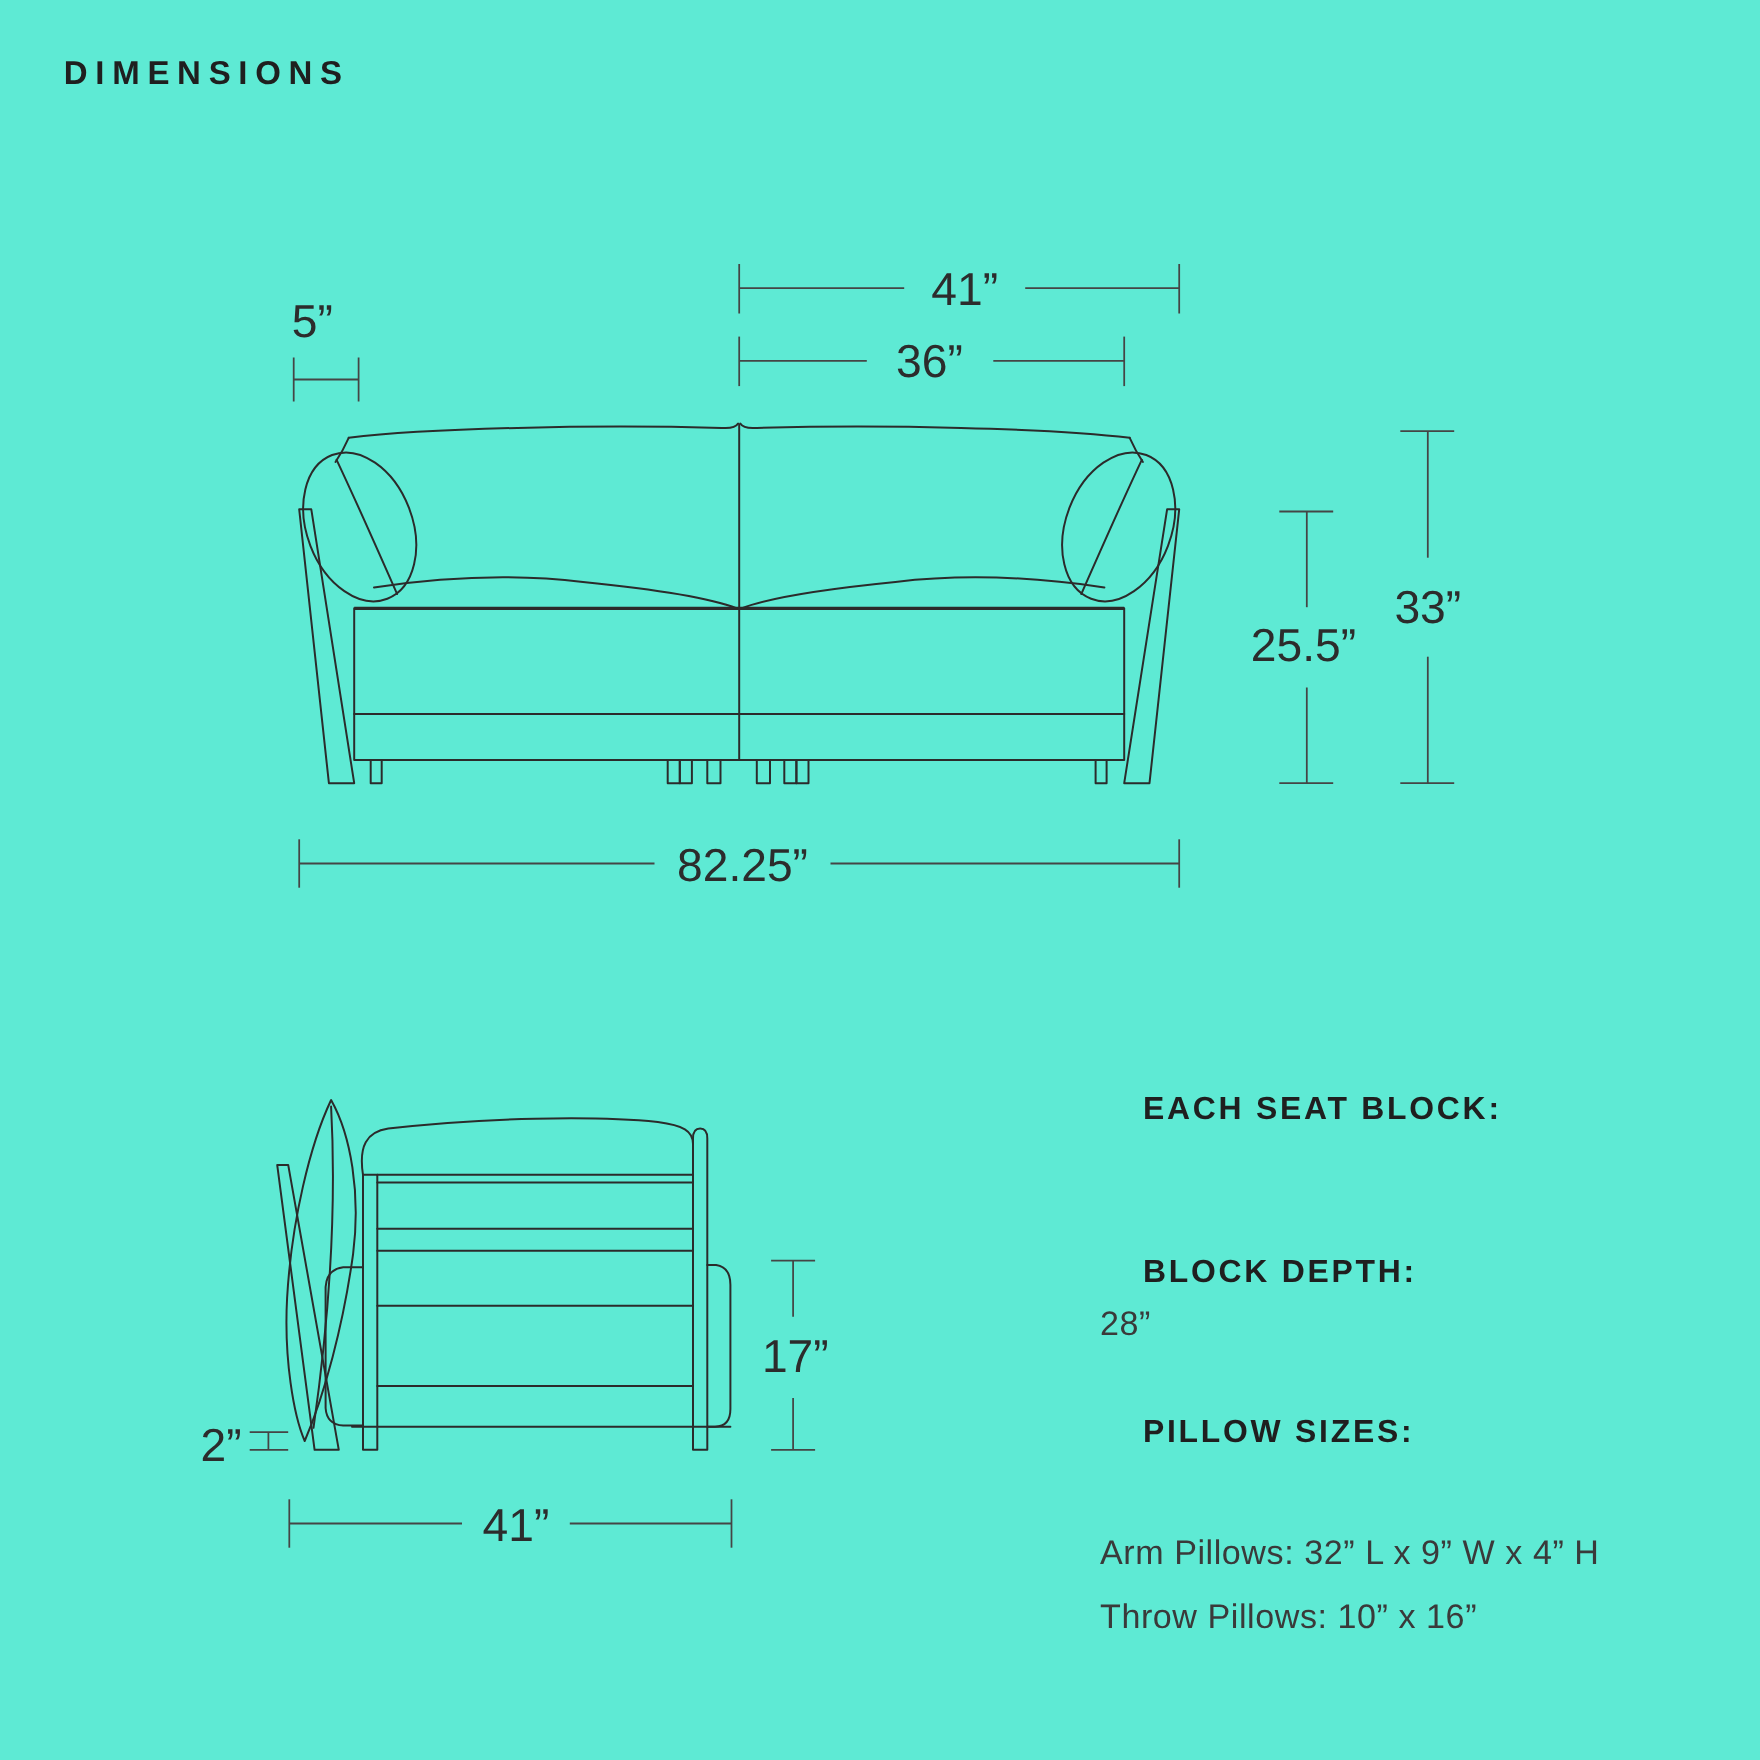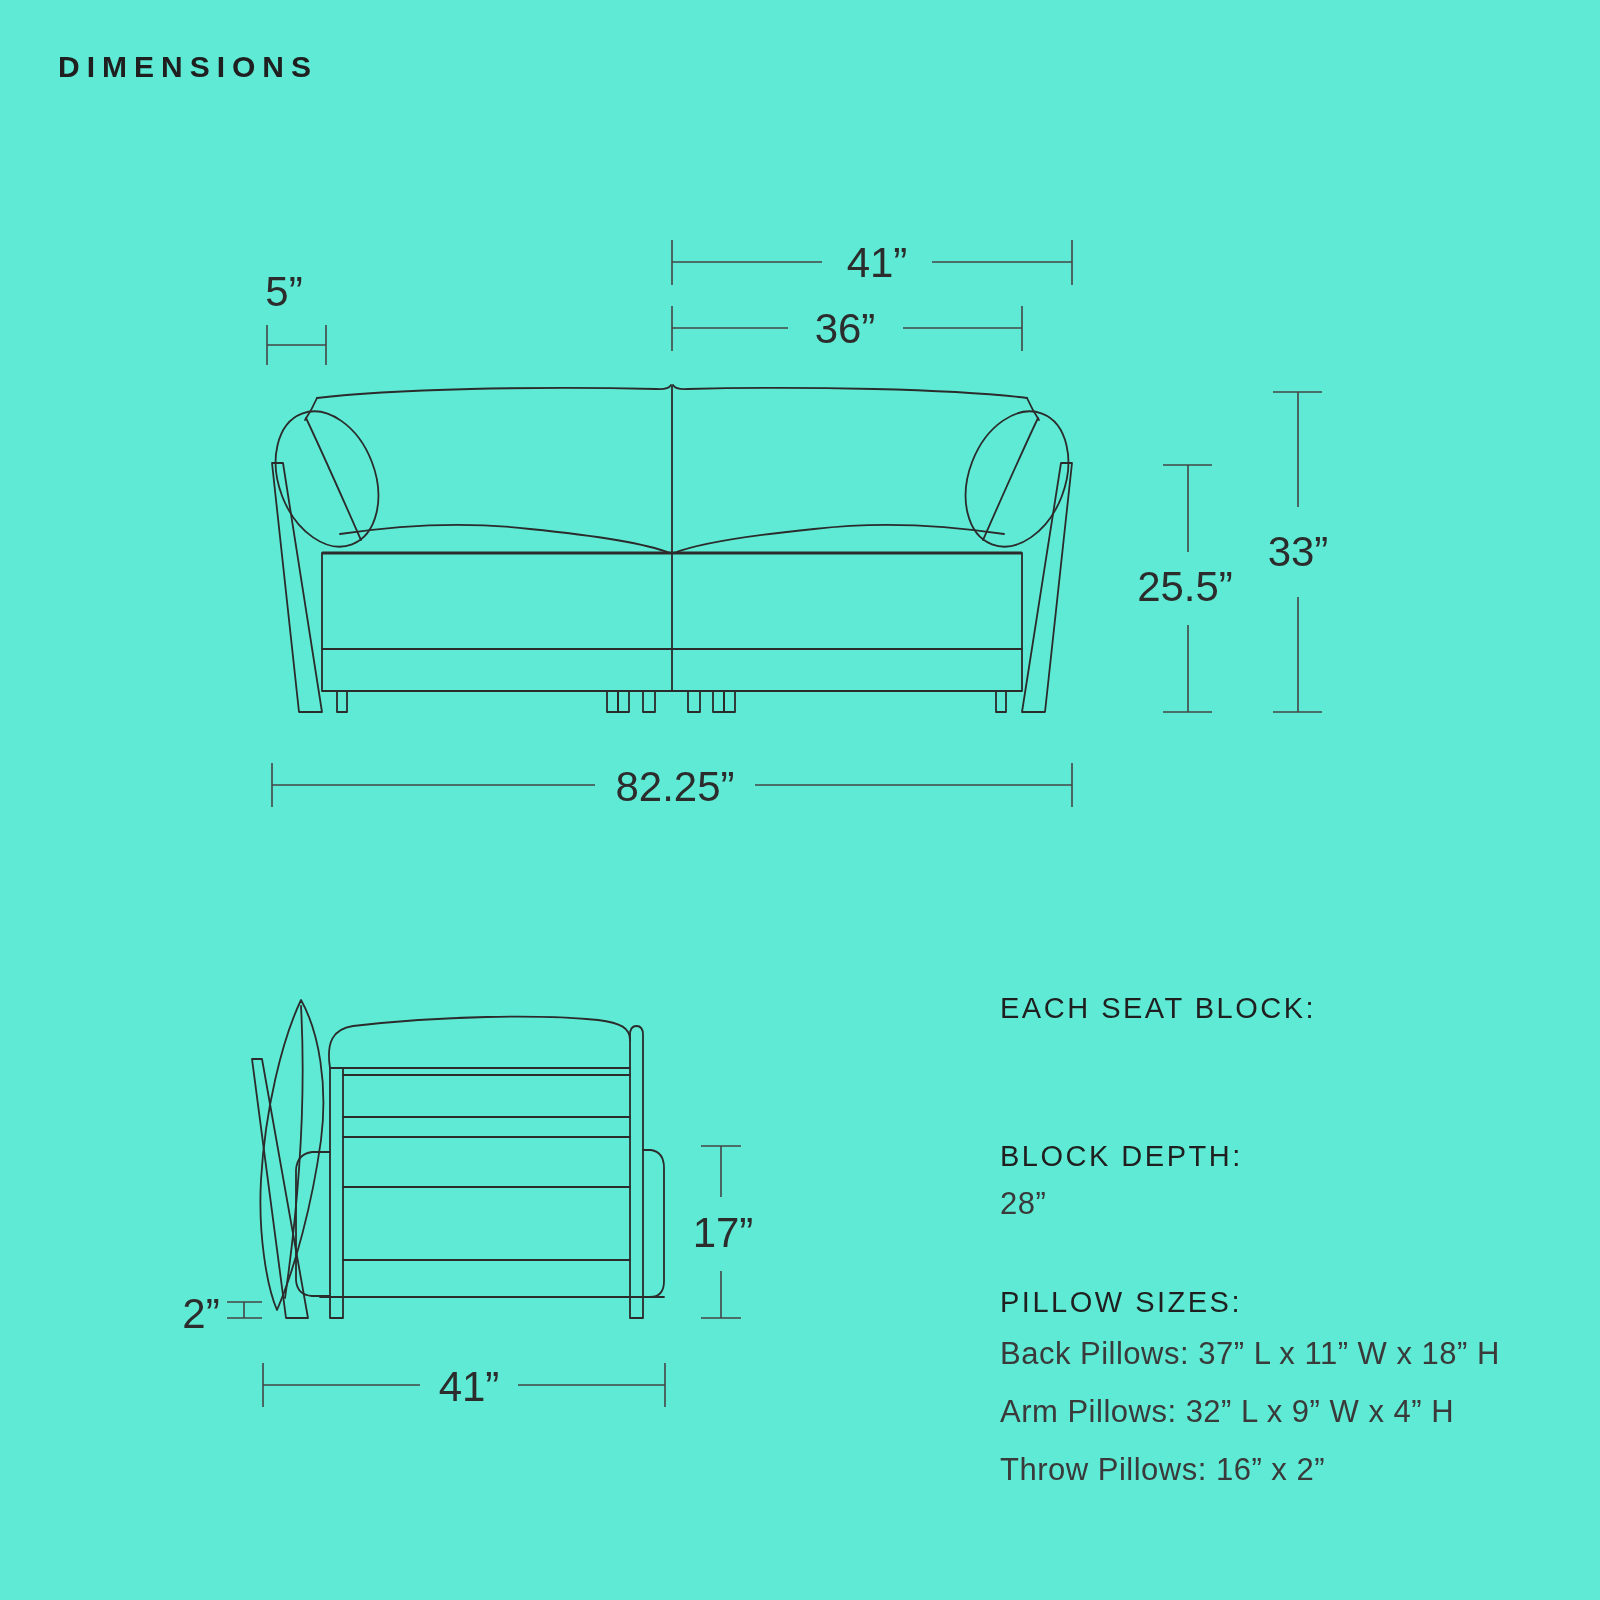--- a/index.html
+++ b/index.html
@@ -18,21 +18,21 @@
   .diagram{position:absolute;left:0;top:0;}
   .diagram .art{stroke:#2b2b2b;stroke-width:1.8;fill:none;stroke-linecap:round;stroke-linejoin:round;}
   .diagram .art-thick{stroke:#2b2b2b;stroke-width:3;fill:none;}
   .diagram .dim{stroke:#454545;stroke-width:1.6;fill:none;}
   .diagram text.dim-label{
     font-family:"Liberation Sans", sans-serif;
     font-size:42px;font-weight:300;fill:#2c2c2c;
     text-anchor:middle;
   }
   .spec{position:absolute;left:1000px;white-space:nowrap;}
-  .spec-heading{font-size:29px;font-weight:400;letter-spacing:2.5px;color:#1f1f1f;}
+  .spec-heading{font-size:29px;font-weight:700;letter-spacing:2.5px;color:#1f1f1f;margin-left:39px;}
   .spec-value{font-size:31px;font-weight:300;color:#3a3a3a;letter-spacing:0.5px;}
 </style>
 </head>
 <body>
 
 <div class="canvas">
 
   <h1 class="page-title">DIMENSIONS</h1>
 
   <svg class="diagram" width="1600" height="1600" viewBox="0 0 1600 1600">
@@ -187,17 +187,16 @@
       </g>
     </g>
   </svg>
 
   <div class="spec spec-heading" style="top:992px">EACH SEAT BLOCK:</div>
 
   <div class="spec spec-heading" style="top:1140px">BLOCK DEPTH:</div>
   <div class="spec spec-value" style="top:1186px">28”</div>
 
   <div class="spec spec-heading" style="top:1286px">PILLOW SIZES:</div>
-  <div class="spec spec-value" style="top:1336px">Back Pillows: 37” L x 11” W x 18” H</div>
   <div class="spec spec-value" style="top:1394px">Arm Pillows: 32” L x 9” W x 4” H</div>
-  <div class="spec spec-value" style="top:1452px">Throw Pillows: 16” x 2”</div>
+  <div class="spec spec-value" style="top:1452px">Throw Pillows: 10” x 16”</div>
 
 </div>
 
 </body></html>

